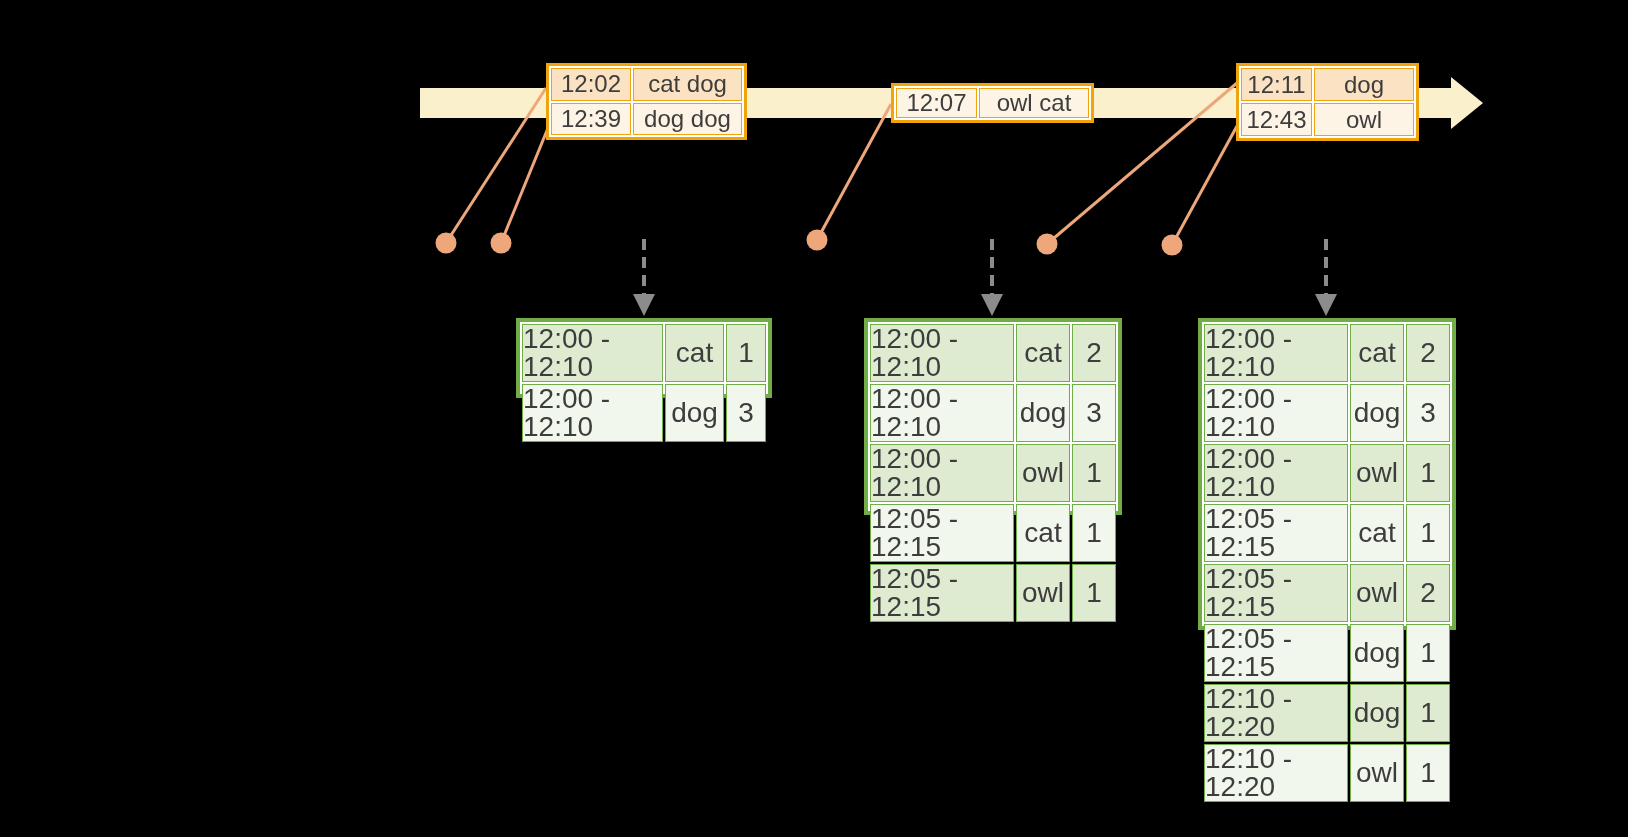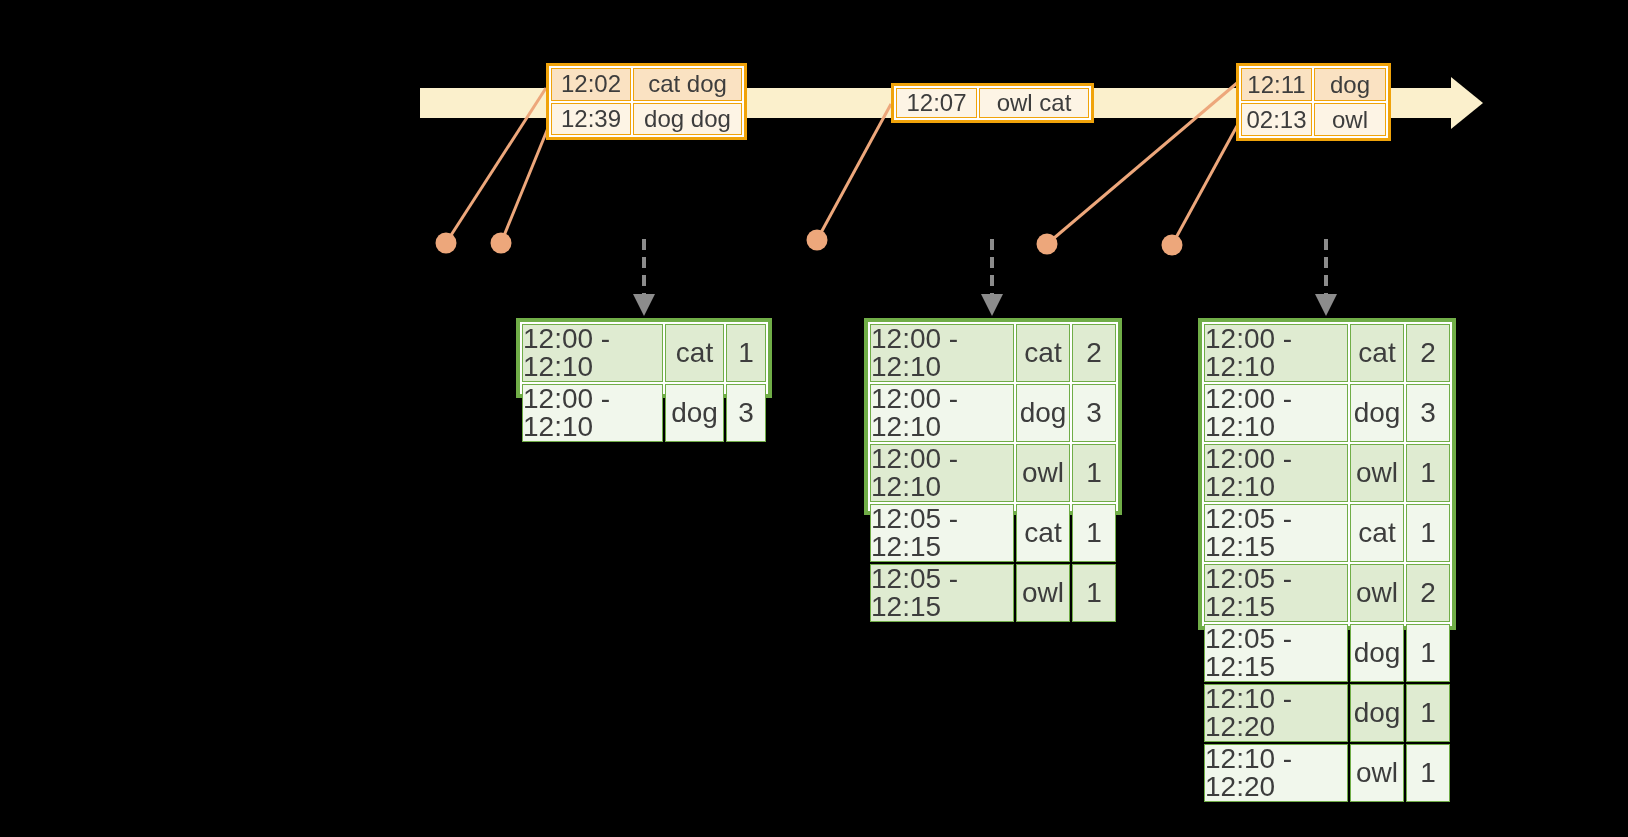--- a/index.html
+++ b/index.html
@@ -30,21 +30,21 @@
   }
   .etable .cell{border:1px solid var(--gold);font-size:24px;}
   .gtable .cell{border:1px solid var(--green);font-size:28px;}
   .o-dark{background:var(--peach);}
   .o-light{background:var(--cream);}
   .g-dark{background:var(--green-odd);}
   .g-light{background:var(--green-even);}
   
   #et1{left:522px;top:63px;width:201px;height:77px;grid-template-columns:80px 1fr;}
   #et2{left:867px;top:83px;width:203px;height:40px;grid-template-columns:81px 1fr;}
-  #et3{left:1212px;top:63px;width:155px;height:78px;grid-template-columns:71px 1fr;}
+  #et3{left:1212px;top:63px;width:183px;height:78px;grid-template-columns:71px 1fr;}
   #gt1{left:492px;top:318px;width:256px;height:80px;grid-template-columns:141px 59px 1fr;}
   #gt2{left:840px;top:318px;width:258px;height:197px;grid-template-columns:144px 54px 1fr;}
   #gt3{left:1174px;top:318px;width:258px;height:312px;grid-template-columns:144px 54px 1fr;}
 </style>
 </head>
 <body>
 
 <div class="canvas">
 
   <svg class="layer" width="1628" height="837" viewBox="0 0 1628 837">
@@ -86,21 +86,21 @@
   </div>
 
   <div class="etable" id="et2">
     <div class="cell o-light">12:07</div>
     <div class="cell o-light">owl cat</div>
   </div>
 
   <div class="etable" id="et3">
     <div class="cell o-dark">12:11</div>
     <div class="cell o-dark">dog</div>
-    <div class="cell o-light">02:13</div>
+    <div class="cell o-light">12:43</div>
     <div class="cell o-light">owl</div>
   </div>
 
   <div class="gtable" id="gt1">
     <div class="cell g-dark">12:00 - 12:10</div>
     <div class="cell g-dark">cat</div>
     <div class="cell g-dark">1</div>
     <div class="cell g-light">12:00 - 12:10</div>
     <div class="cell g-light">dog</div>
     <div class="cell g-light">3</div>

